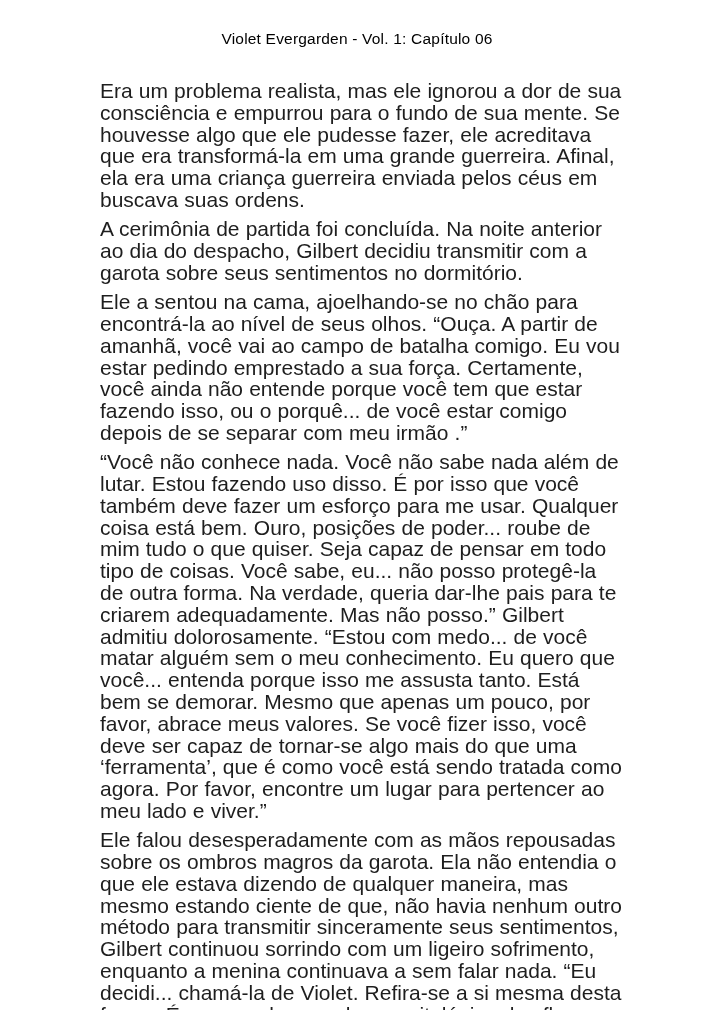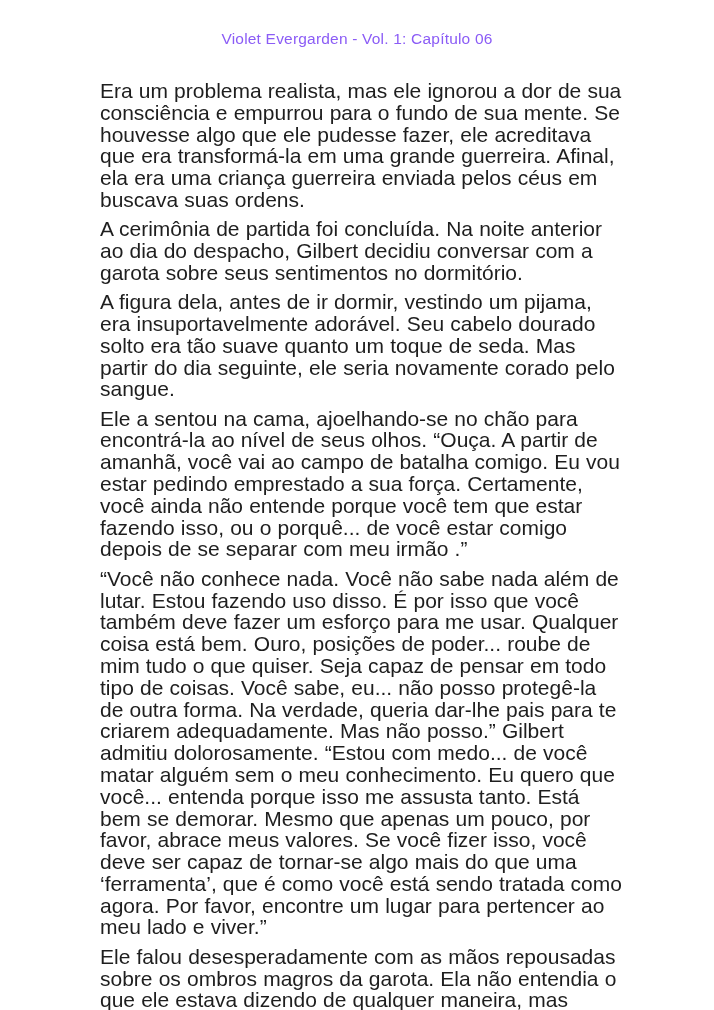--- a/index.html
+++ b/index.html
@@ -38,24 +38,23 @@
     margin: 0 0 7.5px 0;
     text-align: left;
     word-spacing: 0.3px;
   }
 </style>
 </head>
 <body>
 
 <div class="page">
 
-  <h1 class="chapter-title" style="color: #8b5cf6;">Violet Evergarden - Vol. 1: Capítulo 06</h1>
+  <h1 class="chapter-title" style="color: #000000;">Violet Evergarden - Vol. 1: Capítulo 06</h1>
 
   <div class="doc-body">
     <p>Era um problema realista, mas ele ignorou a dor de sua consciência e empurrou para o fundo de sua mente. Se houvesse algo que ele pudesse fazer, ele acreditava que era transformá-la em uma grande guerreira. Afinal, ela era uma criança guerreira enviada pelos céus em buscava suas ordens.</p>
-    <p>A cerimônia de partida foi concluída. Na noite anterior ao dia do despacho, Gilbert decidiu conversar com a garota sobre seus sentimentos no dormitório.</p>
-    <p>A figura dela, antes de ir dormir, vestindo um pijama, era insuportavelmente adorável. Seu cabelo dourado solto era tão suave quanto um toque de seda. Mas partir do dia seguinte, ele seria novamente corado pelo sangue.</p>
+    <p>A cerimônia de partida foi concluída. Na noite anterior ao dia do despacho, Gilbert decidiu transmitir com a garota sobre seus sentimentos no dormitório.</p>
     <p>Ele a sentou na cama, ajoelhando-se no chão para encontrá-la ao nível de seus olhos. “Ouça. A partir de amanhã, você vai ao campo de batalha comigo. Eu vou estar pedindo emprestado a sua força. Certamente, você ainda não entende porque você tem que estar fazendo isso, ou o porquê... de você estar comigo depois de se separar com meu irmão .”</p>
     <p>“Você não conhece nada. Você não sabe nada além de lutar. Estou fazendo uso disso. É por isso que você também deve fazer um esforço para me usar. Qualquer coisa está bem. Ouro, posições de poder... roube de mim tudo o que quiser. Seja capaz de pensar em todo tipo de coisas. Você sabe, eu... não posso protegê-la de outra forma. Na verdade, queria dar-lhe pais para te criarem adequadamente. Mas não posso.” Gilbert admitiu dolorosamente. “Estou com medo... de você matar alguém sem o meu conhecimento. Eu quero que você... entenda porque isso me assusta tanto. Está bem se demorar. Mesmo que apenas um pouco, por favor, abrace meus valores. Se você fizer isso, você deve ser capaz de tornar-se algo mais do que uma ‘ferramenta’, que é como você está sendo tratada como agora. Por favor, encontre um lugar para pertencer ao meu lado e viver.”</p>
     <p>Ele falou desesperadamente com as mãos repousadas sobre os ombros magros da garota. Ela não entendia o que ele estava dizendo de qualquer maneira, mas mesmo estando ciente de que, não havia nenhum outro método para transmitir sinceramente seus sentimentos, Gilbert continuou sorrindo com um ligeiro sofrimento, enquanto a menina continuava a sem falar nada. “Eu decidi... chamá-la de Violet. Refira-se a si mesma desta forma. É o nome de uma deusa mitológica das flores. Certamente, quando você crescer... você se tornará uma mulher digna desse nome. Entendeu, Violet? Não seja uma ‘ferramenta’; Seja “Violet”. Torne-se uma garota que se encaixa a esse nome.”</p>
   </div>
 
 </div>
 
 </body></html>

